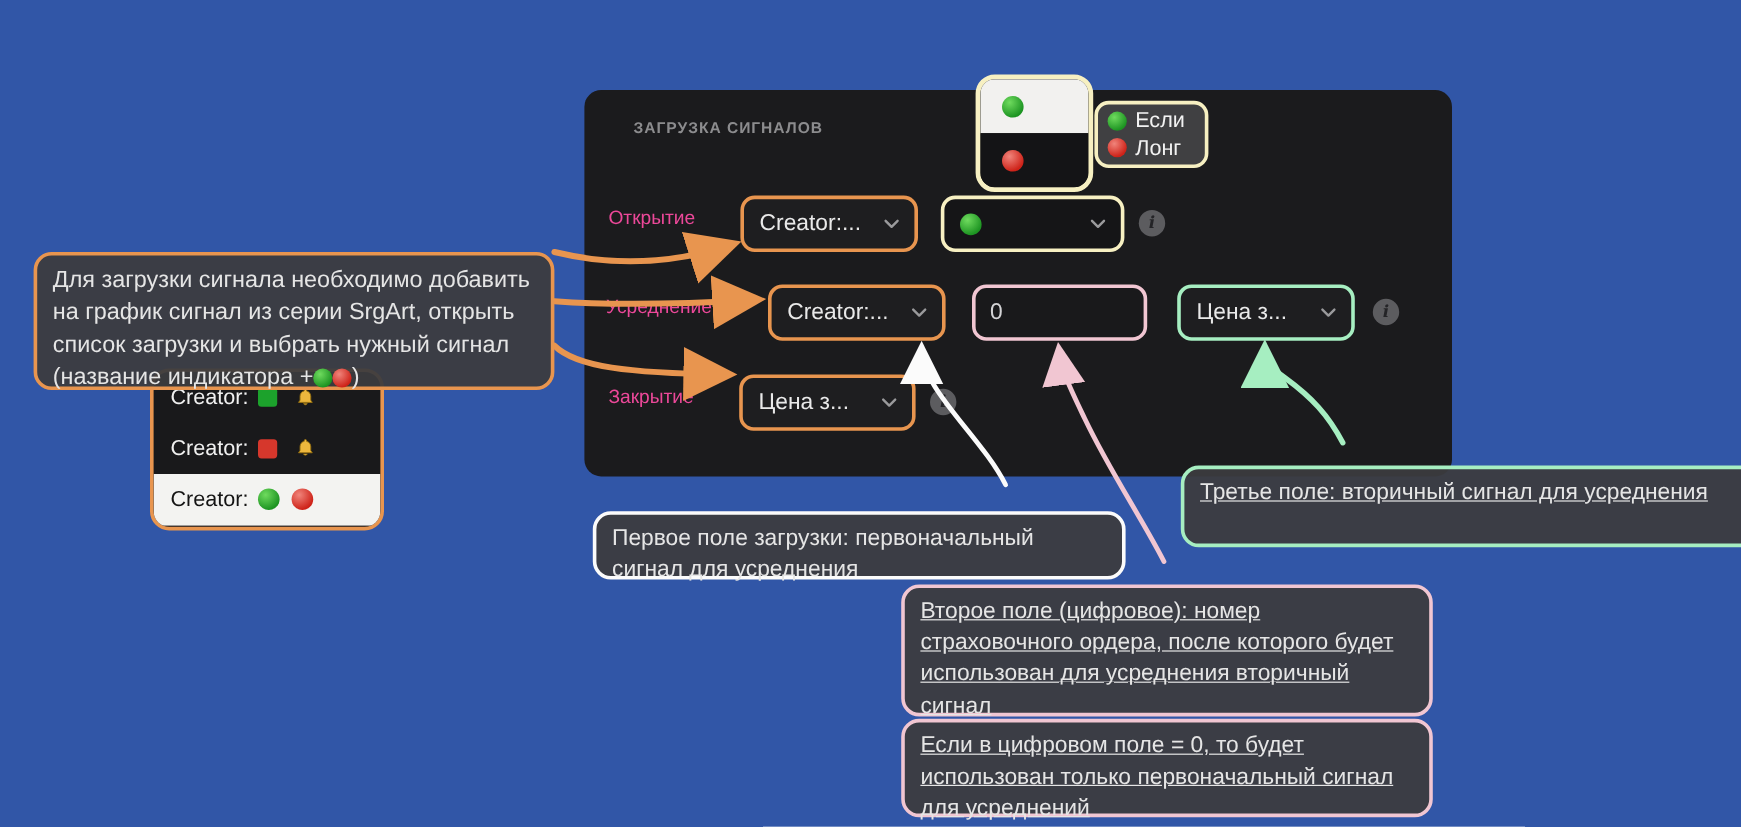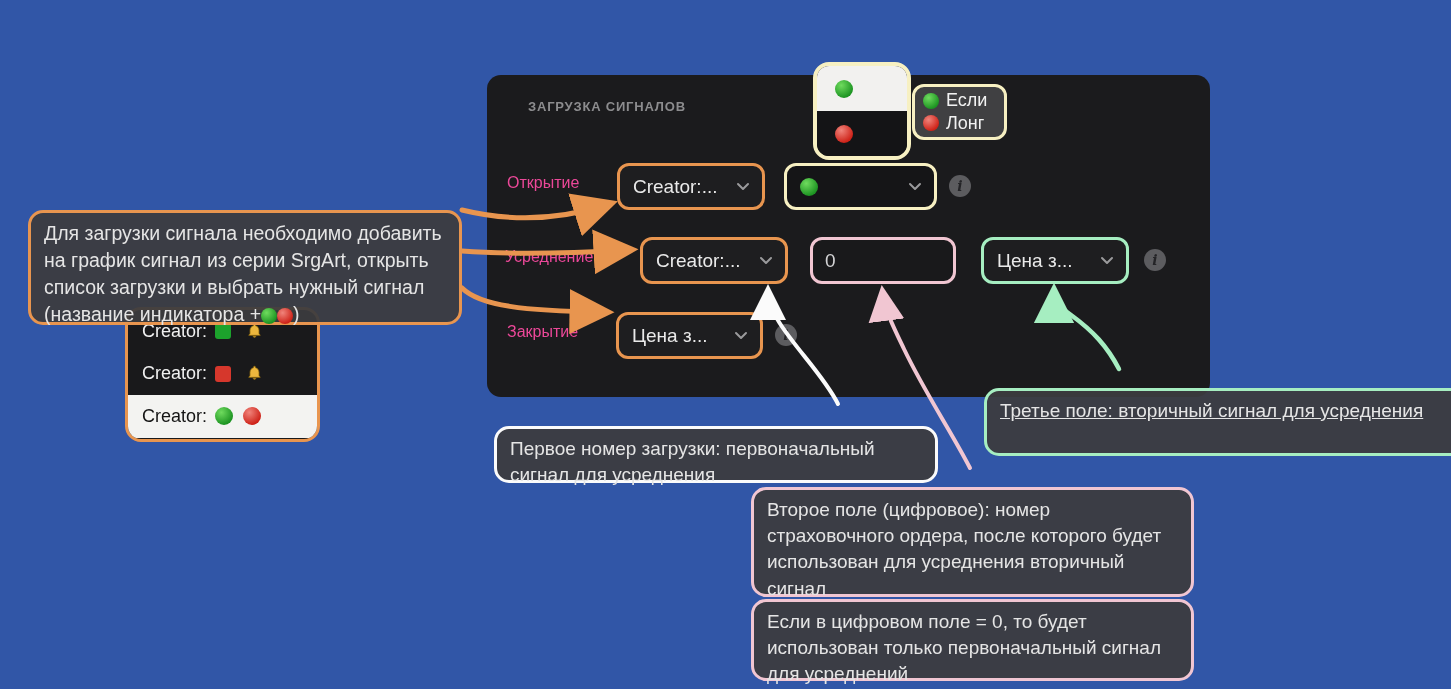--- a/index.html
+++ b/index.html
@@ -81,21 +81,21 @@
   .sig-row.selected{background:#F3F3F1; color:#141414;}
   .sig-row.selected .dot + .dot{margin-left:2px;}
   
   .callout{
     position:absolute; box-sizing:border-box; border-radius:15px; z-index:5;
     background:rgba(60,60,63,.94); color:#e5e5e5;
     font-size:19px; line-height:1.38; padding:7px 13px;margin-top:20px;
   }
   .co-orange{border:3px solid #E8954F; font-size:19.5px;}
   .co-white{border:3px solid #FBFBFB;}
-  .co-pink{border:3px solid #F1C6D2;}
+  .co-pink{border:3px solid #F1C6D2;text-decoration:underline;}
   .co-mint{border:3px solid #A6EEC1;}
   .callout .dot:first-of-type{margin-left:6px;}
   
   .arrows{position:absolute; left:0; top:0; width:1451px; height:689px; z-index:4; pointer-events:none;}
 </style>
 </head>
 <body>
 
 <div class="stage">
 
@@ -208,21 +208,21 @@
       <span class="dot dot-green sz18"></span>
       <span class="dot dot-red sz18"></span>
     </div>
   </div>
 
   <div class="callout co-orange" style="left:28px; top:190px; width:434px; height:115px;">
     <span>Для загрузки сигнала необходимо добавить на график сигнал из серии SrgArt, открыть список загрузки и выбрать нужный сигнал (название индикатора +</span><span class="dot dot-green szi"></span><span class="dot dot-red szi"></span><span>)</span>
   </div>
 
   <div class="callout co-white" style="left:494px; top:406px; width:444px; height:57px;">
-    <span>Первое номер загрузки: первоначальный сигнал для усреднения</span>
+    <span>Первое поле загрузки: первоначальный сигнал для усреднения</span>
   </div>
 
   <div class="callout co-pink" style="left:751px; top:467px; width:443px; height:110px;">
     <span>Второе поле (цифровое): номер страховочного ордера, после которого будет использован для усреднения вторичный сигнал</span>
   </div>
 
   <div class="callout co-pink" style="left:751px; top:579px; width:443px; height:82px;">
     <span>Если в цифровом поле = 0, то будет использован только первоначальный сигнал для усреднений</span>
   </div>
 

